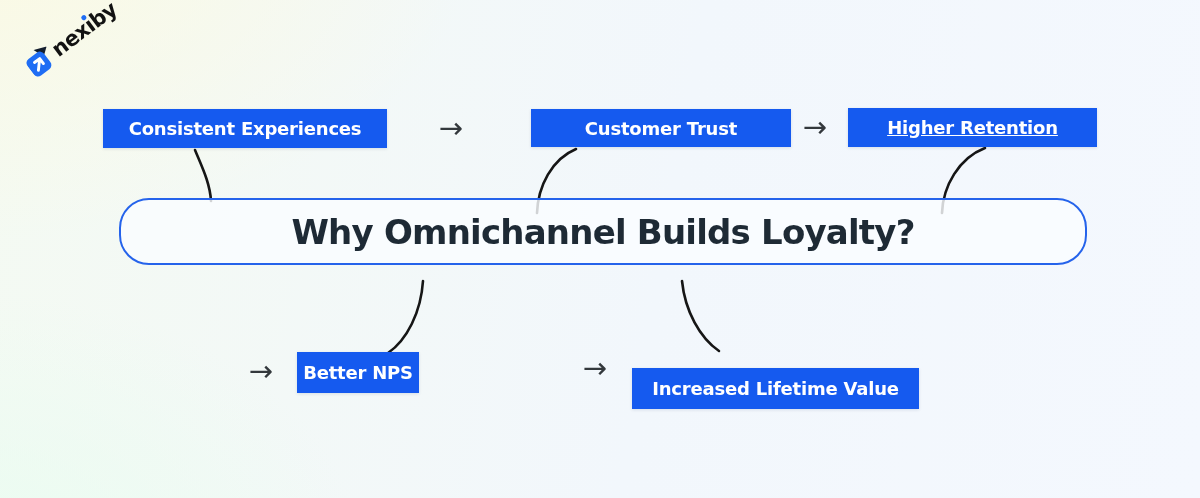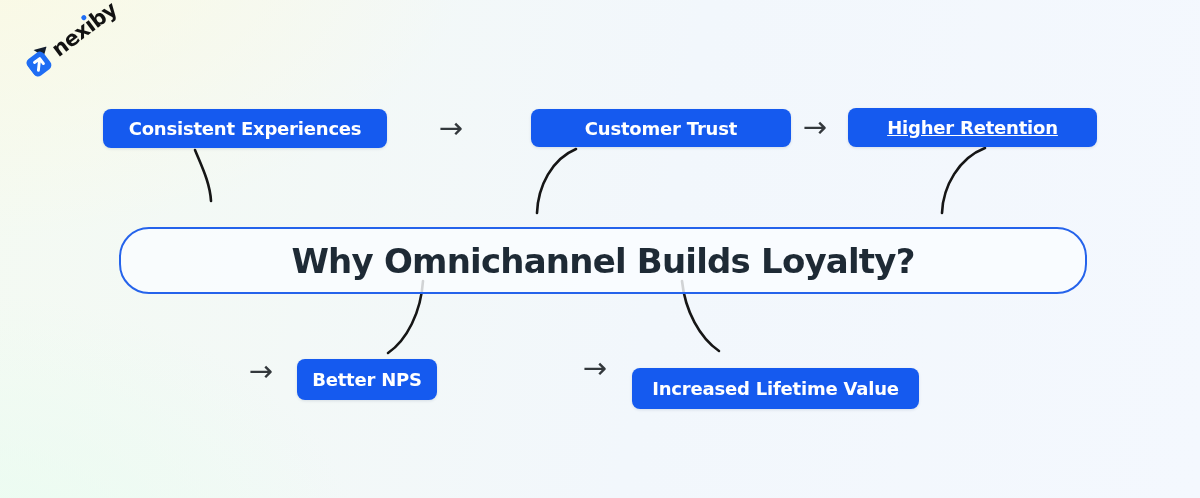--- a/index.html
+++ b/index.html
@@ -62,28 +62,28 @@
   .pill {
     position: absolute;
     display: flex;
     align-items: center;
     justify-content: center;
     background: var(--pill, #155AEF);
     color: var(--pill-text, #FFFFFF);
     font-weight: bold;
     font-size: 18px;
     letter-spacing: -0.2px;
-    border-radius: 8px;
+    border-radius: 0;
     box-shadow: 0 1px 3px rgba(20, 40, 90, 0.12);
     white-space: nowrap;
   }
   .pill-consistent { left: 103px; top: 109px; width: 284px; height: 39px; }
   .pill-trust      { left: 531px; top: 109px; width: 260px; height: 38px; }
   .pill-retention  { left: 848px; top: 108px; width: 249px; height: 39px; text-decoration: underline; }
-  .pill-nps        { left: 297px; top: 352px; width: 140px; height: 41px; margin-top: 7px; }
+  .pill-nps        { left: 297px; top: 352px; width: 122px; height: 41px; }
   .pill-ltv        { left: 632px; top: 368px; width: 287px; height: 41px; }
 
   
   .arrow {
     position: absolute;
     display: flex;
     align-items: center;
     justify-content: center;
     color: var(--arrow, #33383C);
     font-size: 29px;
@@ -91,21 +91,21 @@
   }
   .arrow-1 { left: 436px; top: 109px; width: 30px; height: 39px; }
   .arrow-2 { left: 800px; top: 108px; width: 30px; height: 39px; }
   .arrow-3 { left: 246px; top: 351px; width: 30px; height: 41px; }
   .arrow-4 { left: 580px; top: 348px; width: 30px; height: 41px; }
 
   
   .center-box {
     position: absolute;
     left: 119px;
-    top: 227px;
+    top: 198px;
     width: 968px;
     height: 67px;
     box-sizing: border-box;
     border: 2px solid var(--box-border, #2563EB);
     border-radius: 30px;
     background: rgba(250, 253, 255, 0.82);
     display: flex;
     align-items: center;
     justify-content: center;
   }

